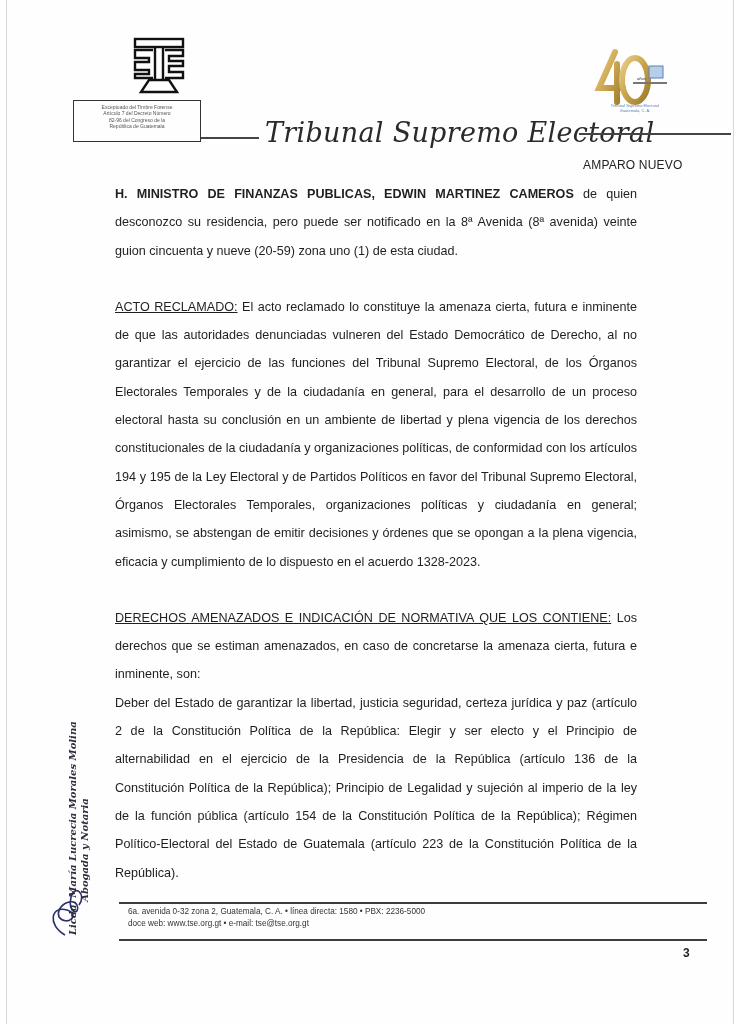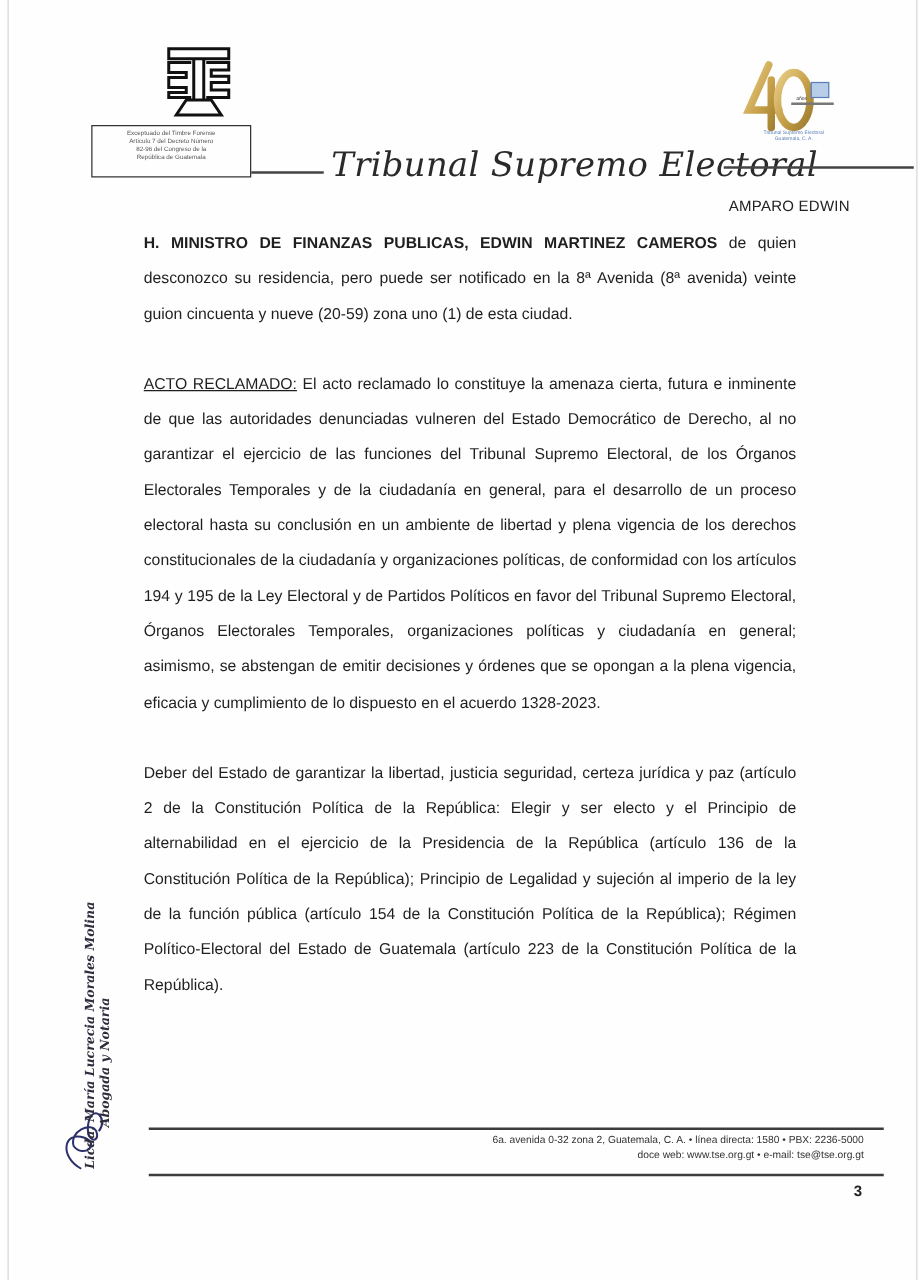--- a/index.html
+++ b/index.html
@@ -59,21 +59,21 @@
     transform-origin: 0 0; transform: rotate(-90deg);
     font-family: "DejaVu Serif", "Liberation Serif", serif; font-style: italic; font-weight: bold;
     font-size: 10px; line-height: 12px; color: #2d2d3d; white-space: nowrap; text-align: center;
     width: 170px;
   }
 
   
   .footer-rule-top { position: absolute; left: 112px; top: 902px; width: 588px; height: 1.5px; background: #3c3c3c; }
   .footer-rule-bottom { position: absolute; left: 112px; top: 939px; width: 588px; height: 1.5px; background: #3c3c3c; }
   .footer-line {
-    position: absolute; left: 96px; width: 588px; text-align: right;
+    position: absolute; left: 121px; width: 588px; text-align: left;
     font-size: 8.2px; color: #333; white-space: nowrap;
   }
   .footer-line.l1 { top: 907px; }
   .footer-line.l2 { top: 919px; }
   .page-number { position: absolute; left: 676px; top: 946px; font-size: 12px; font-weight: bold; color: #222; }
 </style>
 </head>
 <body>
 
 <div class="page">
@@ -111,27 +111,28 @@
     <ellipse cx="42" cy="36" rx="13" ry="22" fill="none" stroke="url(#gold)" stroke-width="6"></ellipse>
     <rect x="56" y="22" width="14" height="12" fill="#b8cde8" stroke="#5b7fb8" stroke-width="1"></rect>
     <rect x="40" y="38" width="34" height="2" fill="#777"></rect>
     <text x="44" y="36" font-size="4" fill="#333" font-family="Liberation Sans, sans-serif">años</text>
   </svg>
   <div class="anniv-caption">
     <div>Tribunal Supremo Electoral</div>
     <div>Guatemala, C. A.</div>
   </div>
 
-  <div class="doc-type">AMPARO EDWIN</div>
+  <div class="doc-type">AMPARO NUEVO</div>
 
   <div class="content">
     <p class="last-left"><span class="bold">H. MINISTRO DE FINANZAS PUBLICAS, EDWIN MARTINEZ CAMEROS</span><span> de quien desconozco su residencia, pero puede ser notificado en la 8ª Avenida (8ª avenida) veinte guion cincuenta y nueve (20-59) zona uno (1) de esta ciudad.</span></p>
     <div class="gap"></div>
     <p class="last-left"><span class="ul">ACTO RECLAMADO:</span><span> El acto reclamado lo constituye la amenaza cierta, futura e inminente de que las autoridades denunciadas vulneren del Estado Democrático de Derecho, al no garantizar el ejercicio de las funciones del Tribunal Supremo Electoral, de los Órganos Electorales Temporales y de la ciudadanía en general, para el desarrollo de un proceso electoral hasta su conclusión en un ambiente de libertad y plena vigencia de los derechos constitucionales de la ciudadanía y organizaciones políticas, de conformidad con los artículos 194 y 195 de la Ley Electoral y de Partidos Políticos en favor del Tribunal Supremo Electoral, Órganos Electorales Temporales, organizaciones políticas y ciudadanía en general; asimismo, se abstengan de emitir decisiones y órdenes que se opongan a la plena vigencia, eficacia y cumplimiento de lo dispuesto en el acuerdo 1328-2023.</span></p>
     <div class="gap"></div>
+    <p class="last-left"><span class="ul">DERECHOS AMENAZADOS E INDICACIÓN DE NORMATIVA QUE LOS CONTIENE:</span><span> Los derechos que se estiman amenazados, en caso de concretarse la amenaza cierta, futura e inminente, son:</span></p>
     <p class="last-left">Deber del Estado de garantizar la libertad, justicia seguridad, certeza jurídica y paz (artículo 2 de la Constitución Política de la República: Elegir y ser electo y el Principio de alternabilidad en el ejercicio de la Presidencia de la República (artículo 136 de la Constitución Política de la República); Principio de Legalidad y sujeción al imperio de la ley de la función pública (artículo 154 de la Constitución Política de la República); Régimen Político-Electoral del Estado de Guatemala (artículo 223 de la Constitución Política de la República).</p>
   </div>
 
   <svg class="sig-area" viewBox="0 0 70 175">
     <path d="M28 170 C10 160 14 140 30 145 C44 150 30 162 22 152 C18 140 36 132 40 140 C44 150 30 150 34 132 C38 118 50 130 42 140" fill="none" stroke="#2b2f6b" stroke-width="1.6"></path>
   </svg>
   <div class="sig-text">
     <div>Licda. María Lucrecia Morales Molina</div>
     <div>Abogada y Notaria</div>
   </div>

